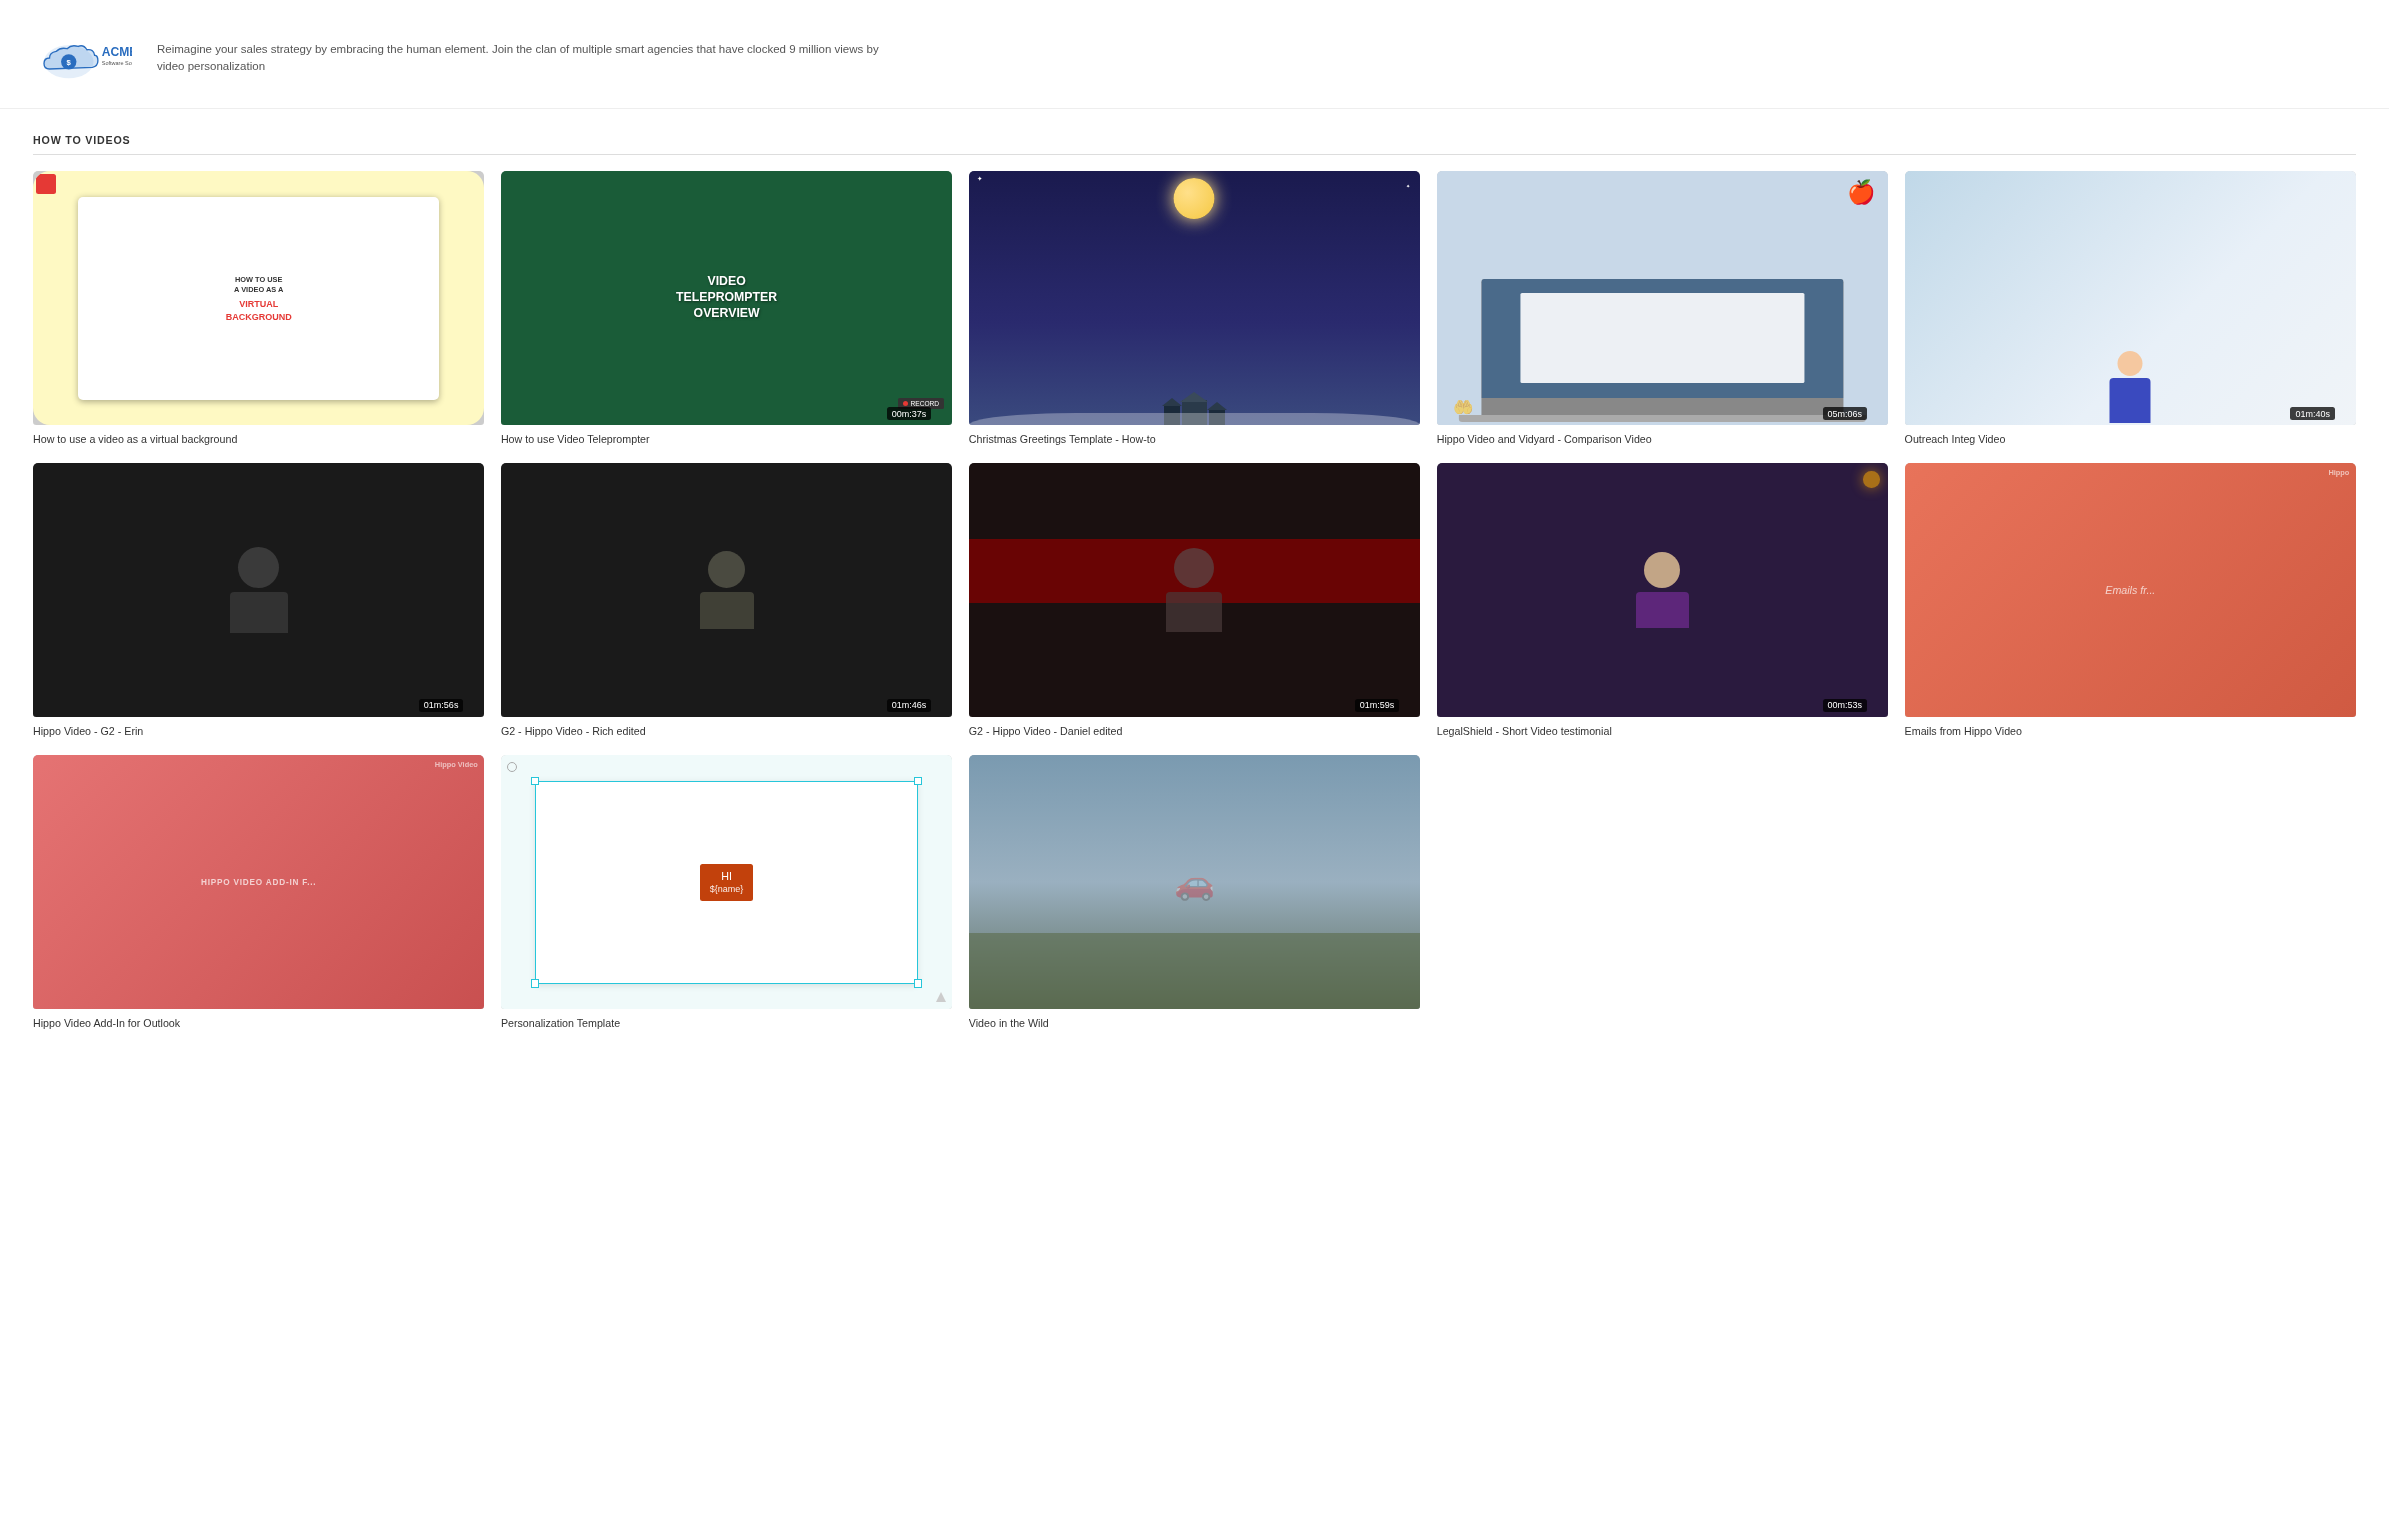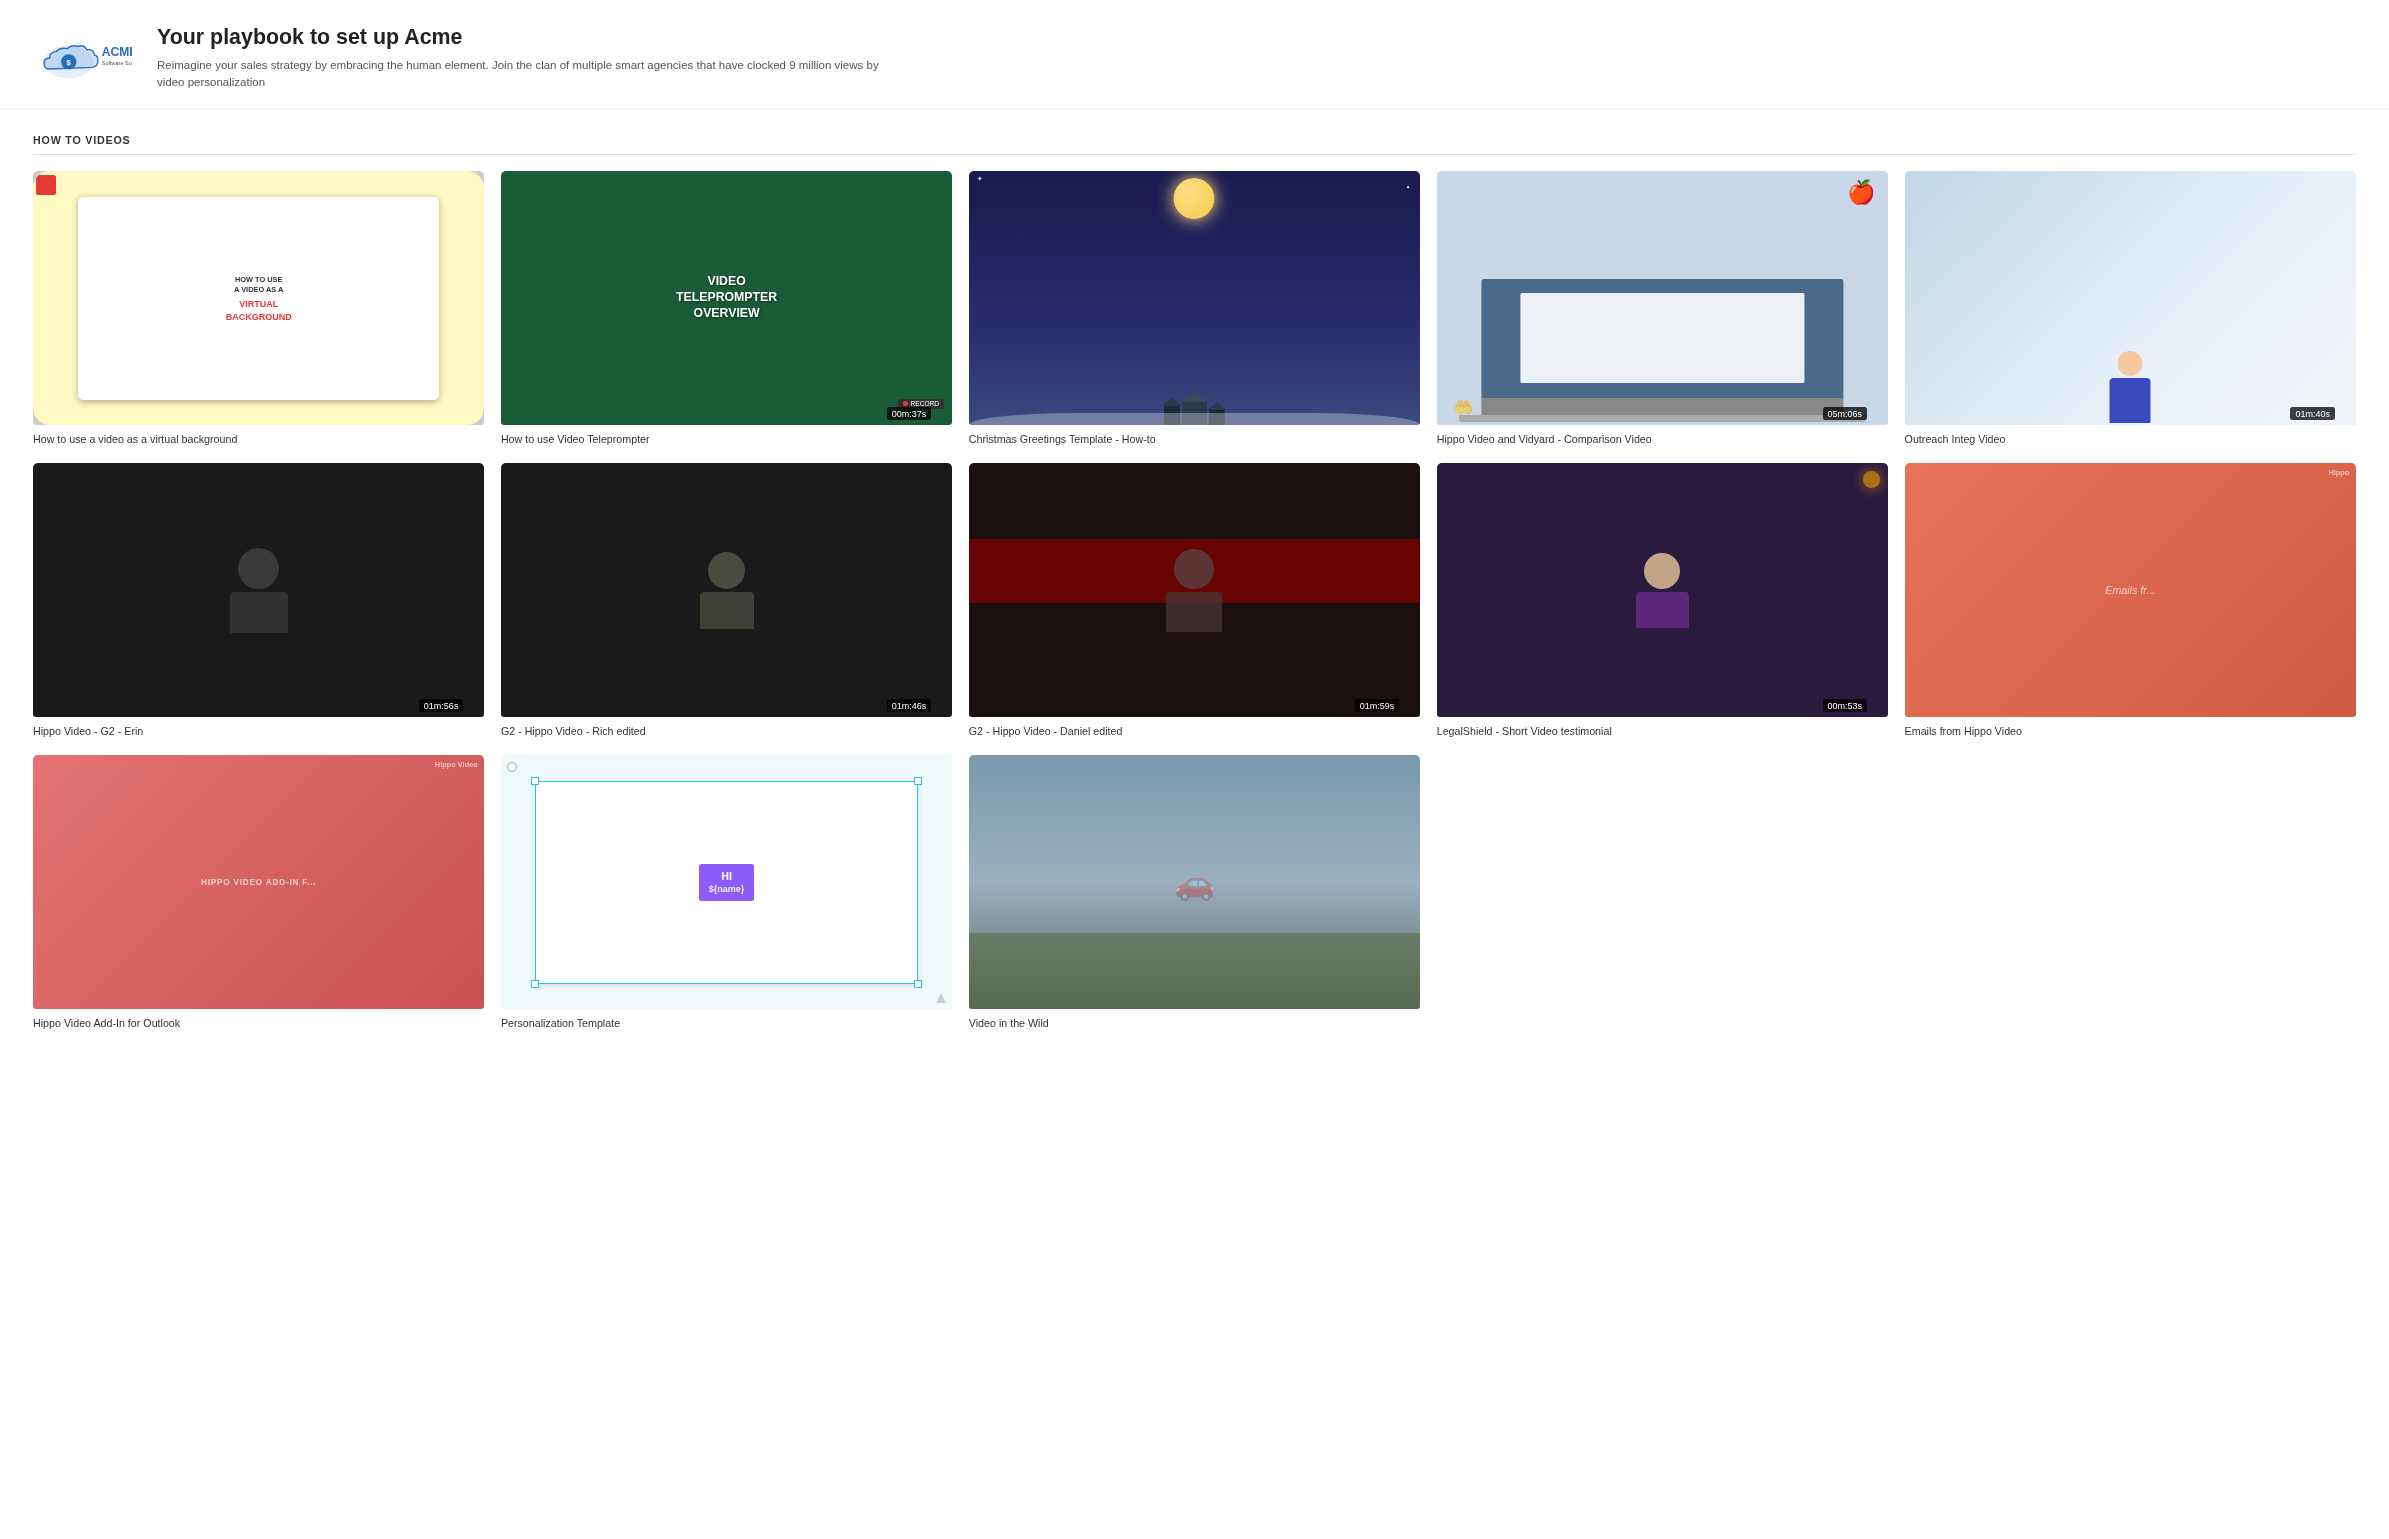--- a/index.html
+++ b/index.html
@@ -121,21 +121,20 @@
       <path d="M30,65 Q20,65 20,55 Q20,45 30,45 Q30,35 42,33 Q50,25 62,28 Q70,20 82,24 Q92,20 98,30 Q110,28 112,40 Q118,40 118,50 Q118,60 108,62 Z" fill="none" stroke="#2A6DBF" stroke-width="2.5"></path>
 
       <circle cx="65" cy="52" r="14" fill="#2A6DBF"></circle>
       <text x="65" y="57" text-anchor="middle" fill="#fff" font-size="14" font-weight="bold" font-family="Arial">$</text>
 
       <text x="125" y="42" fill="#2A6DBF" font-size="22" font-weight="900" font-family="Arial, sans-serif">ACME</text>
       <text x="125" y="58" fill="#555" font-size="10" font-family="Arial, sans-serif">Software Solutions</text>
     </svg>
   </div>
   <div class="header-text">
-    <div class="header-title">Your playbook to set up Acme</div>
     <div class="header-subtitle">Reimagine your sales strategy by embracing the human element. Join the clan of multiple smart agencies that have clocked 9 million views by video personalization</div>
   </div>
 </div>
 
 <div class="section">
   <div class="section-title">HOW TO VIDEOS</div>
 
   <div class="video-grid">
 
     <div class="video-card">
@@ -324,21 +323,21 @@
       </div>
       <div class="video-title">Hippo Video Add-In for Outlook</div>
     </div>
 
     <div class="video-card">
       <div class="video-thumb">
         <div class="thumb-content" style="background: #f0fafa;">
 
           <div style="width:85%; height:80%; background:#fff; border-radius:3.3px; border:1.6px solid #26C6DA; display:flex; align-items:center; justify-content:center; position:relative; box-shadow:0 1.6px 6.6px rgba(0,0,0,0.1);">
             <div style="text-align:center;">
-              <div style="background:#8b5cf6; color:#fff; padding:6.6px 10px; border-radius:2.5px; font-size:10.7px; font-weight:700;">HI<br><span style="font-size:9px; opacity:0.9;">${name}</span></div>
+              <div style="background:#c2410c; color:#fff; padding:6.6px 10px; border-radius:2.5px; font-size:10.7px; font-weight:400;">HI<br><span style="font-size:9px; opacity:0.9;">${name}</span></div>
             </div>
 
             <div style="position:absolute; top:-5px; left:-5px; width:8.2px; height:8.2px; border:1.6px solid #26C6DA; background:#fff;"></div>
             <div style="position:absolute; top:-5px; right:-5px; width:8.2px; height:8.2px; border:1.6px solid #26C6DA; background:#fff;"></div>
             <div style="position:absolute; bottom:-5px; left:-5px; width:8.2px; height:8.2px; border:1.6px solid #26C6DA; background:#fff;"></div>
             <div style="position:absolute; bottom:-5px; right:-5px; width:8.2px; height:8.2px; border:1.6px solid #26C6DA; background:#fff;"></div>
           </div>
 
           <div style="position:absolute; top:6.6px; left:6.6px; width:10px; height:10px; border:1.6px solid #aaa; border-radius:50%;"></div>
           <div style="position:absolute; bottom:6.6px; right:6.6px; width:0; height:0; border-left:5.8px solid transparent; border-right:5.8px solid transparent; border-bottom:10px solid #ccc;"></div>

